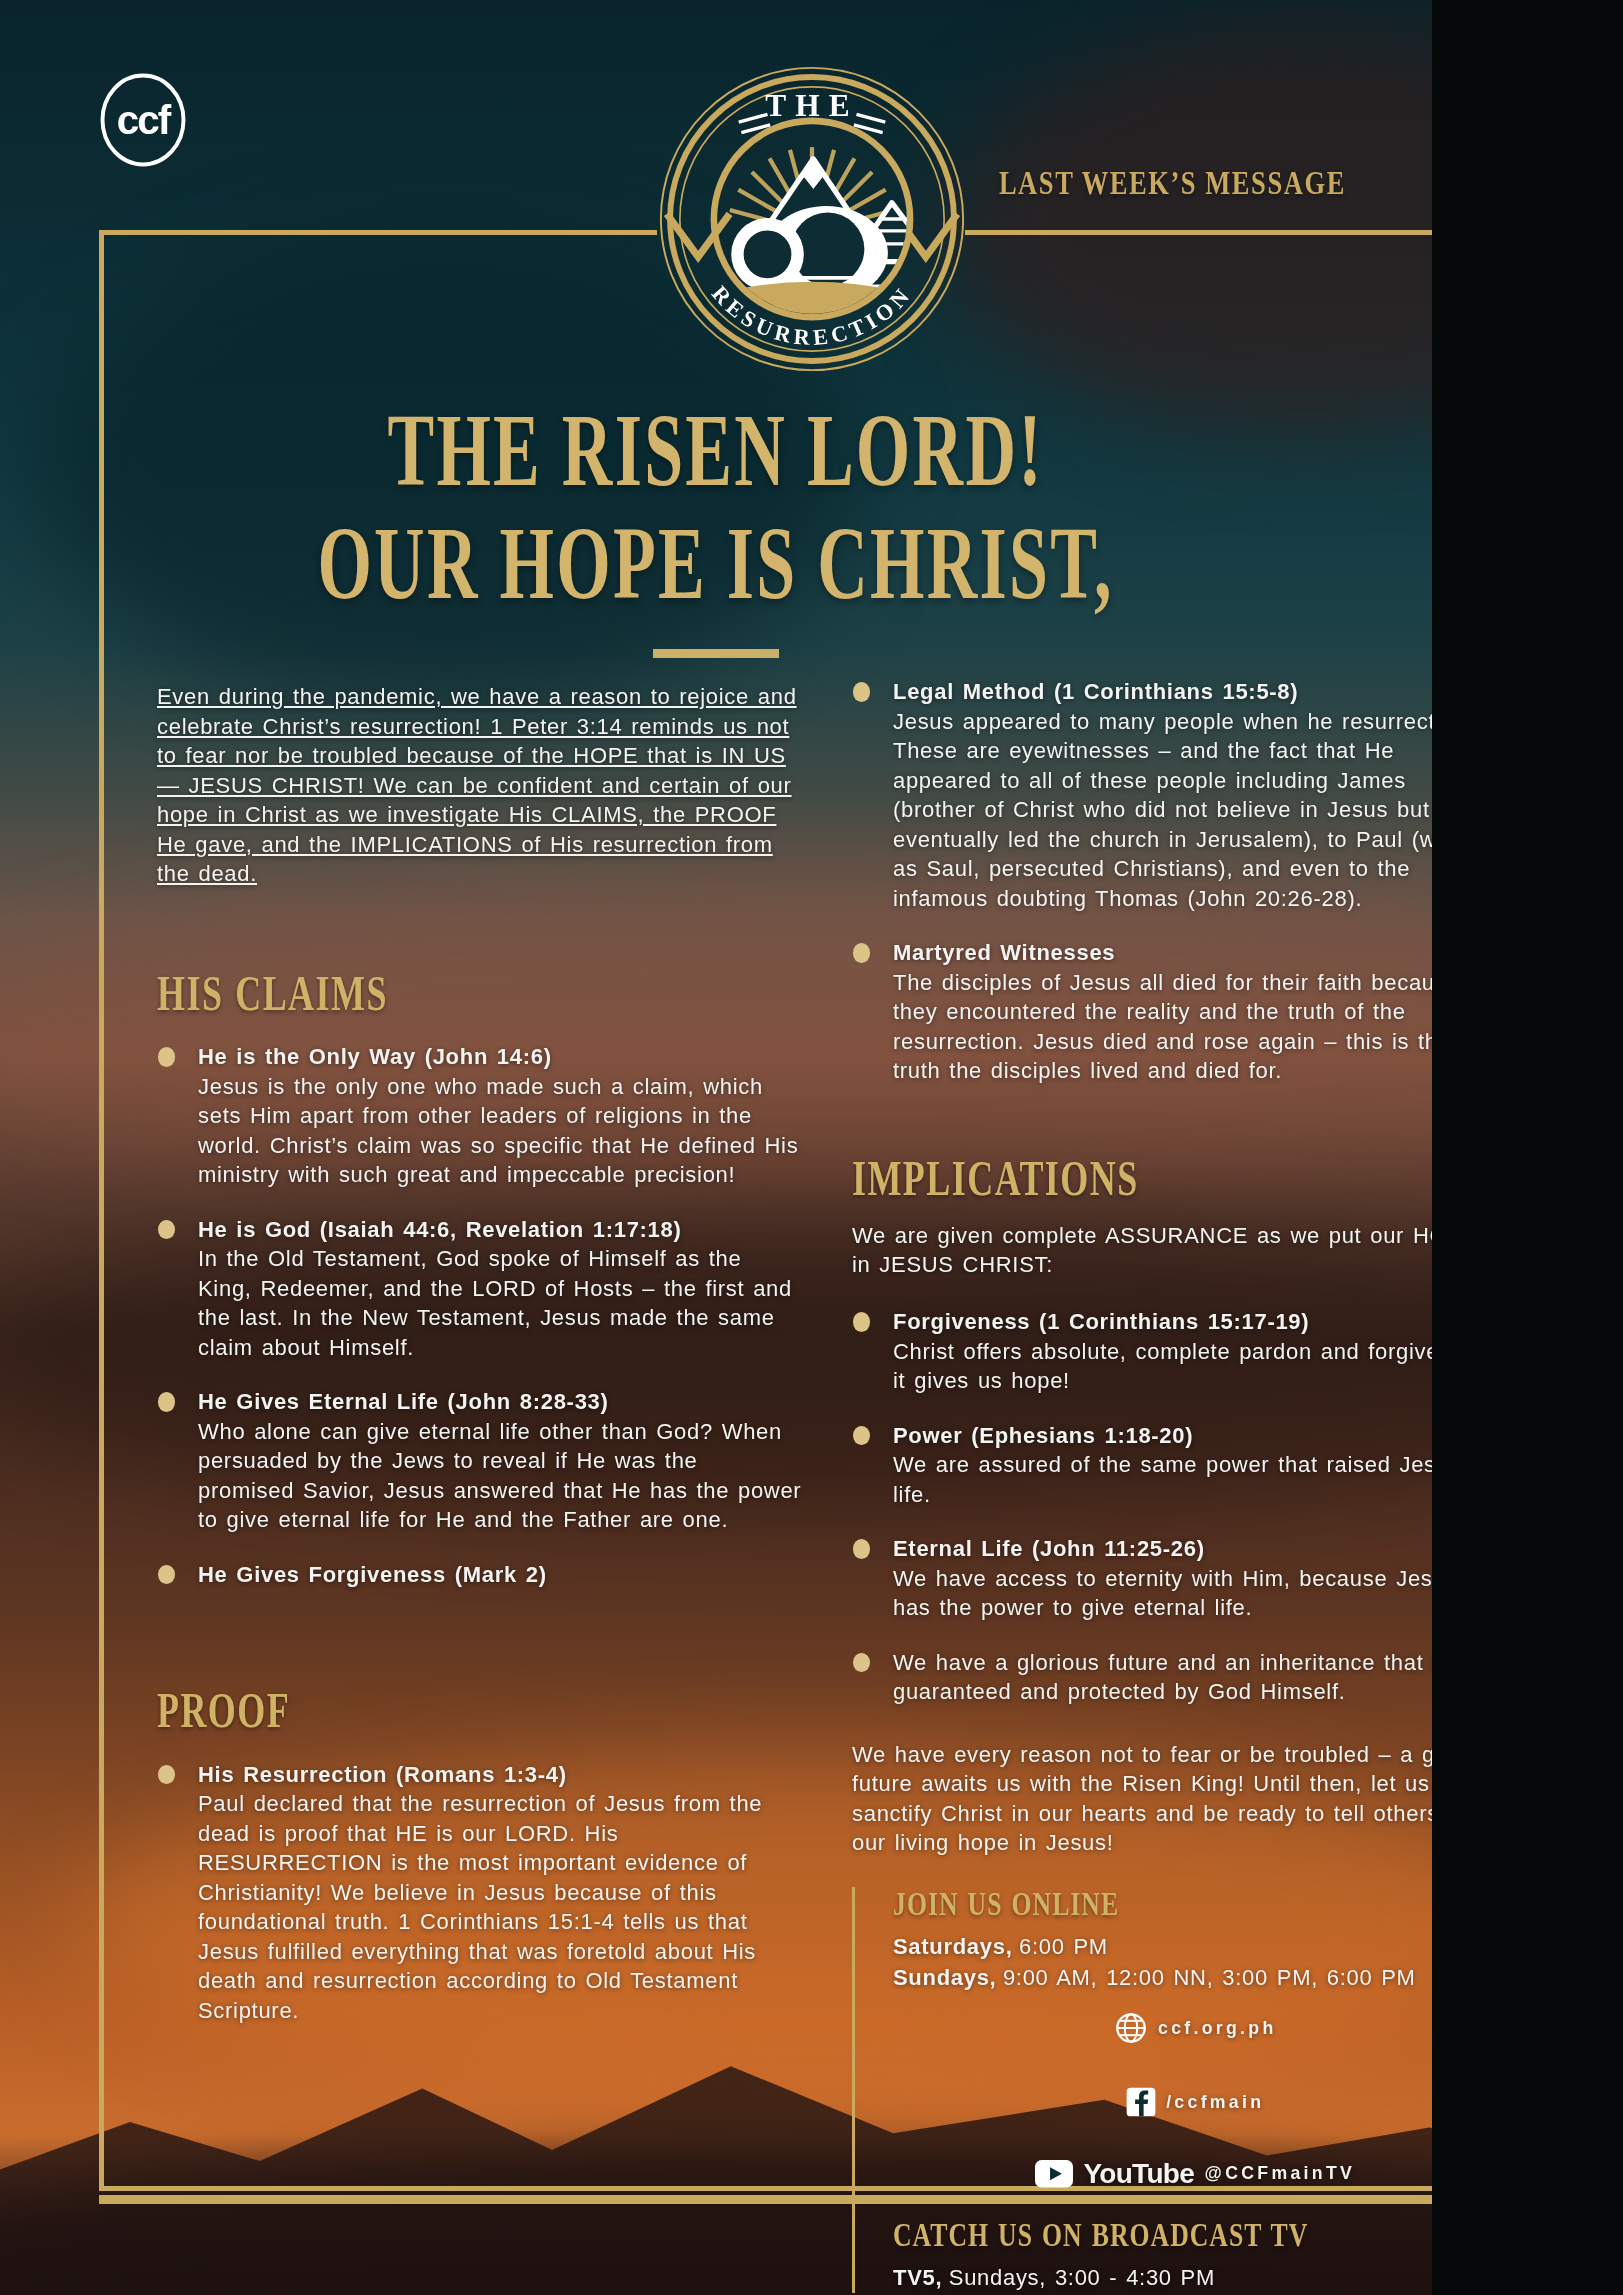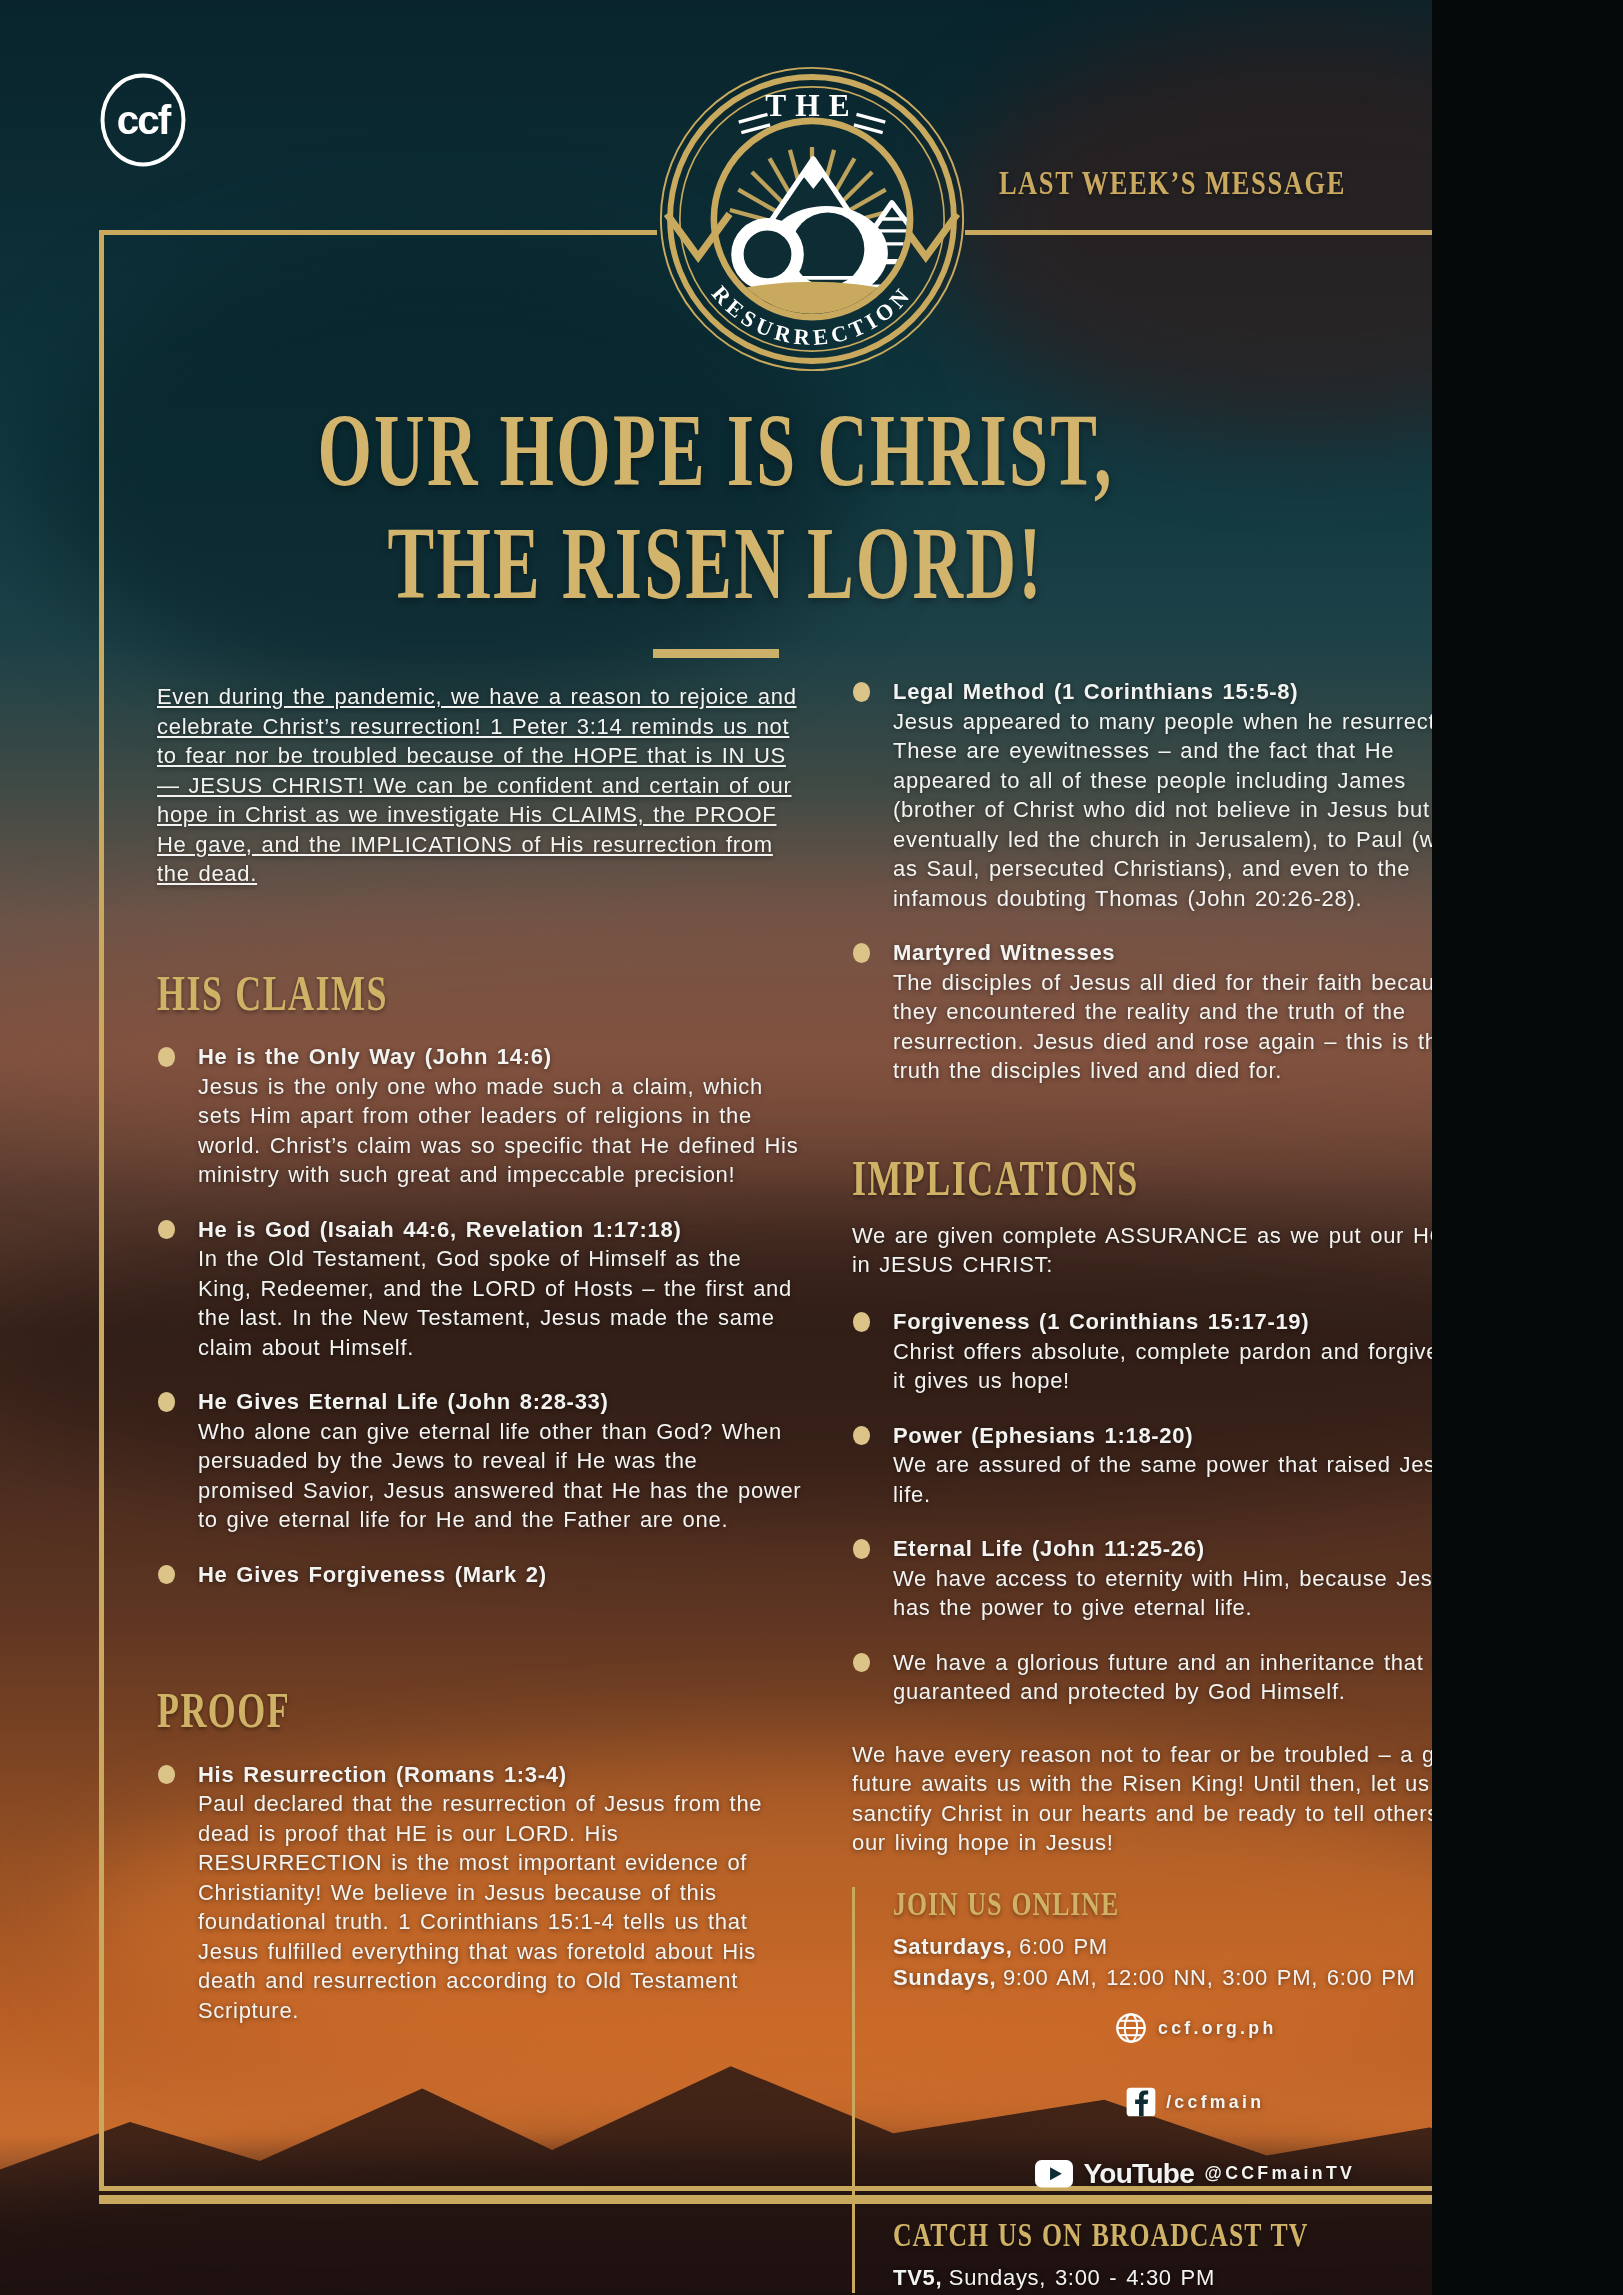--- a/index.html
+++ b/index.html
@@ -161,22 +161,22 @@
 
       <text x="240" y="82" text-anchor="middle" fill="#ffffff" style="font-family:'Liberation Serif',serif;font-weight:bold;font-size:48px;letter-spacing:14px;">THE</text>
       <path id="resPath" d="M 66 321.2 A 192 192 0 0 0 414 321.2" fill="none"></path>
       <text fill="#ffffff" style="font-family:'Liberation Serif',serif;font-weight:bold;font-size:34px;letter-spacing:7px;">
         <textPath href="#resPath" startOffset="50%" text-anchor="middle">RESURRECTION</textPath>
       </text>
     </svg>
   </div>
 
   <div class="title">
+    <div class="t-line"><span class="cx68">THE RISEN LORD!</span></div>
     <div class="t-line"><span class="cx68">OUR HOPE IS CHRIST,</span></div>
-    <div class="t-line"><span class="cx68">THE RISEN LORD!</span></div>
     <div class="divider"></div>
   </div>
 
   <div class="col col-left">
     <p class="body-p intro">Even during the pandemic, we have a reason to rejoice and celebrate Christ’s resurrection! 1 Peter 3:14 reminds us not to fear nor be troubled because of the HOPE that is IN US — JESUS CHRIST! We can be confident and certain of our hope in Christ as we investigate His CLAIMS, the PROOF He gave, and the IMPLICATIONS of His resurrection from the dead.</p>
 
     <h2 class="sec serif"><span class="cx72 from-left">HIS CLAIMS</span></h2>
     <ul class="bullets">
       <li>
         <span class="dot"></span>

